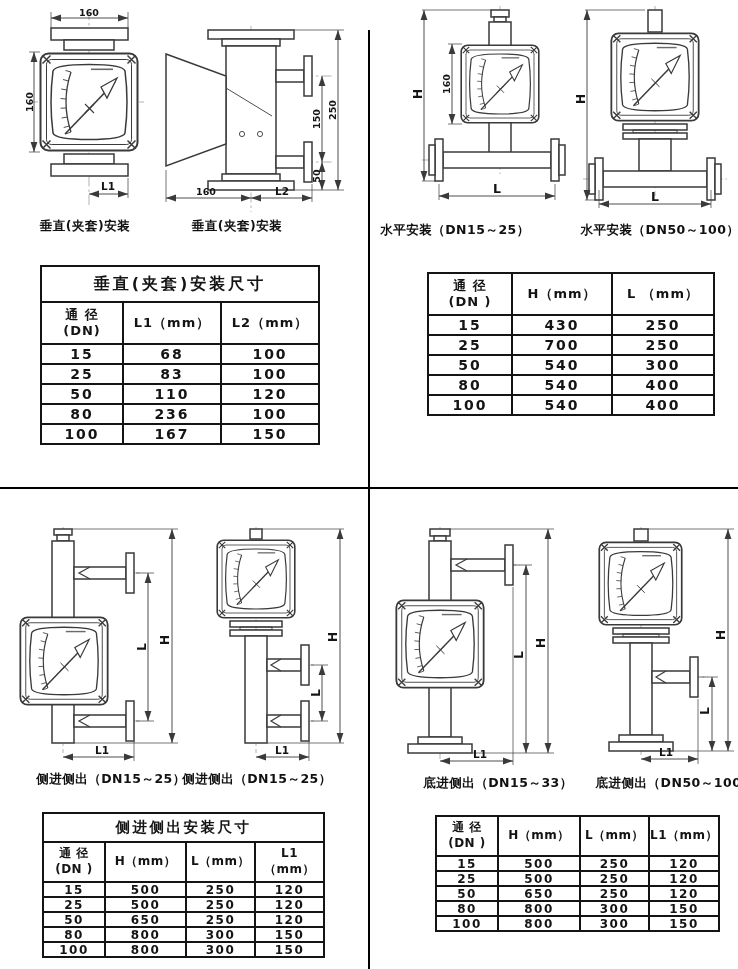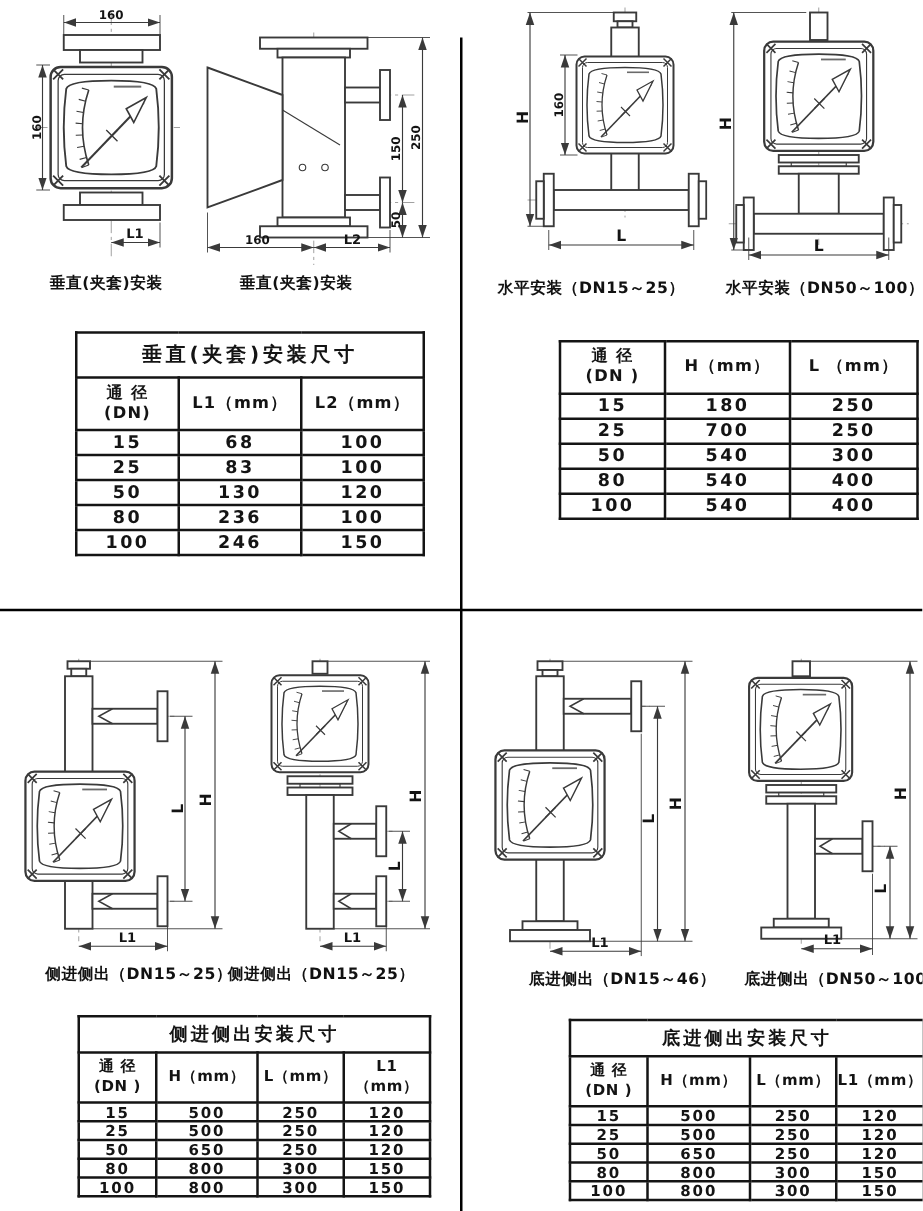--- a/index.html
+++ b/index.html
@@ -23,21 +23,21 @@
   svg .outline{fill:#ffffff;stroke:#3a3a3a;stroke-width:1.5;}
   svg .thin{fill:none;stroke:#3a3a3a;stroke-width:0.9;}
   svg .chev{fill:none;stroke:#3a3a3a;stroke-width:1.2;}
   svg .ext{stroke:#3a3a3a;stroke-width:0.7;}
   svg .dim{stroke:#3a3a3a;stroke-width:0.9;}
   svg .cl{stroke:#949494;stroke-width:0.7;stroke-dasharray:10 3 2.5 3;fill:none;}
   svg .num{font-family:"DejaVu Sans","Liberation Sans",sans-serif;font-size:9.5px;font-weight:bold;fill:#141414;}
   svg .lab{font-family:"DejaVu Sans","Liberation Sans",sans-serif;font-size:10.5px;font-weight:bold;fill:#141414;}
   svg .letter{font-family:"DejaVu Sans","Liberation Sans",sans-serif;font-size:12.5px;font-weight:bold;fill:#141414;}
   
-  table.dim-table{position:absolute;border-collapse:collapse;background:#fff;table-layout:fixed;margin-left:20px;}
+  table.dim-table{position:absolute;border-collapse:collapse;background:#fff;table-layout:fixed;}
   table.dim-table td{border:2px solid #141414;text-align:center;vertical-align:middle;padding:0;color:#141414;}
   .tbl-big td.c-title{height:34px;font-size:16px;font-weight:bold;letter-spacing:3px;}
   .tbl-big td.c-head{height:40px;font-size:13px;font-weight:bold;letter-spacing:1px;line-height:1.25;}
   .tbl-big td.c-data{height:18px;font-size:14px;font-weight:bold;letter-spacing:2px;line-height:1;}
   .tbl-sml td.c-title{height:27px;font-size:14.5px;font-weight:bold;letter-spacing:2.5px;}
   .tbl-sml td.c-head{height:38px;font-size:12px;font-weight:bold;letter-spacing:0.5px;line-height:1.3;}
   .tbl-sml td.c-data{height:13px;font-size:12px;font-weight:bold;letter-spacing:1.5px;line-height:1;}
 </style>
 </head>
 <body>
@@ -158,31 +158,31 @@
           <td class="c-data">68</td>
           <td class="c-data">100</td>
         </tr>
     <tr>
           <td class="c-data">25</td>
           <td class="c-data">83</td>
           <td class="c-data">100</td>
         </tr>
     <tr>
           <td class="c-data">50</td>
-          <td class="c-data">130</td>
+          <td class="c-data">110</td>
           <td class="c-data">120</td>
         </tr>
     <tr>
           <td class="c-data">80</td>
           <td class="c-data">236</td>
           <td class="c-data">100</td>
         </tr>
     <tr>
           <td class="c-data">100</td>
-          <td class="c-data">246</td>
+          <td class="c-data">167</td>
           <td class="c-data">150</td>
         </tr>
   </tbody>
     </table>
 </div>
 
 <div class="quadrant" id="q-tr">
 
   <svg class="drawing" style="left:42px;top:4px" width="154" height="212" viewBox="0 0 154 212">
     <line class="cl" x1="88" y1="2" x2="88" y2="170"></line>
@@ -227,38 +227,38 @@
     <line class="ext" x1="10" y1="6" x2="70" y2="6"></line>
     <line class="ext" x1="10" y1="196" x2="22" y2="196"></line>
     <line class="dim" x1="12" y1="6" x2="12" y2="196" marker-start="url(#arr)" marker-end="url(#arr)"></line>
     <text class="letter" transform="rotate(-90 10 95)" x="10" y="95" text-anchor="middle">H</text>
     <line class="ext" x1="24" y1="186" x2="24" y2="204"></line>
     <line class="ext" x1="136" y1="186" x2="136" y2="204"></line>
     <line class="dim" x1="24" y1="200" x2="136" y2="200" marker-start="url(#arr)" marker-end="url(#arr)"></line>
     <text class="letter" x="80" y="197" text-anchor="middle">L</text>
   </svg>
 
-  <div class="caption" style="left:103px;top:222px">水平安装（DN15～25）</div>
+  <div class="caption" style="left:85px;top:222px">水平安装（DN15～25）</div>
   <div class="caption" style="left:290px;top:222px">水平安装（DN50～100）</div>
 
   <table class="dim-table tbl-big" style="left:57px;top:272px;width:286px">
     <colgroup>
         <col style="width:84px">
         <col style="width:100px">
         <col style="width:102px">
       </colgroup>
     <tbody>
     <tr>
       <td class="c-head"><span>通 径</span><br><span>(DN )</span></td>
       <td class="c-head">H（mm）</td>
       <td class="c-head">L （mm）</td>
     </tr>
     <tr>
           <td class="c-data">15</td>
-          <td class="c-data">180</td>
+          <td class="c-data">430</td>
           <td class="c-data">250</td>
         </tr>
     <tr>
           <td class="c-data">25</td>
           <td class="c-data">700</td>
           <td class="c-data">250</td>
         </tr>
     <tr>
           <td class="c-data">50</td>
           <td class="c-data">540</td>
@@ -435,34 +435,31 @@
     <line class="dim" x1="144" y1="152" x2="144" y2="226" marker-start="url(#arr)" marker-end="url(#arr)"></line>
     <text class="letter" transform="rotate(-90 141 186)" x="141" y="186" text-anchor="middle">L</text>
     <line class="ext" x1="80" y1="4" x2="166" y2="4"></line>
     <line class="dim" x1="160" y1="4" x2="160" y2="226" marker-start="url(#arr)" marker-end="url(#arr)"></line>
     <text class="letter" transform="rotate(-90 157 110)" x="157" y="110" text-anchor="middle">H</text>
     <line class="ext" x1="130" y1="174" x2="130" y2="239"></line>
     <line class="dim" x1="73" y1="234" x2="130" y2="234" marker-start="url(#arr)" marker-end="url(#arr)"></line>
     <text class="lab" x="98" y="230.5" text-anchor="middle">L1</text>
   </svg>
 
-  <div class="caption" style="left:128px;top:286px">底进侧出（DN15～46）</div>
+  <div class="caption" style="left:128px;top:286px">底进侧出（DN15～33）</div>
   <div class="caption" style="left:305px;top:286px">底进侧出（DN50～100）</div>
 
   <table class="dim-table tbl-sml" style="left:65px;top:326px;width:283px">
     <colgroup>
         <col style="width:62px">
         <col style="width:82px">
         <col style="width:69px">
         <col style="width:70px">
       </colgroup>
     <tbody>
-        <tr>
-          <td class="c-title" colspan="4">底进侧出安装尺寸</td>
-        </tr>
     <tr>
       <td class="c-head"><span>通 径</span><br><span>(DN )</span></td>
       <td class="c-head">H（mm）</td>
       <td class="c-head">L（mm）</td>
       <td class="c-head">L1（mm）</td>
     </tr>
     <tr>
           <td class="c-data">15</td>
           <td class="c-data">500</td>
           <td class="c-data">250</td>

